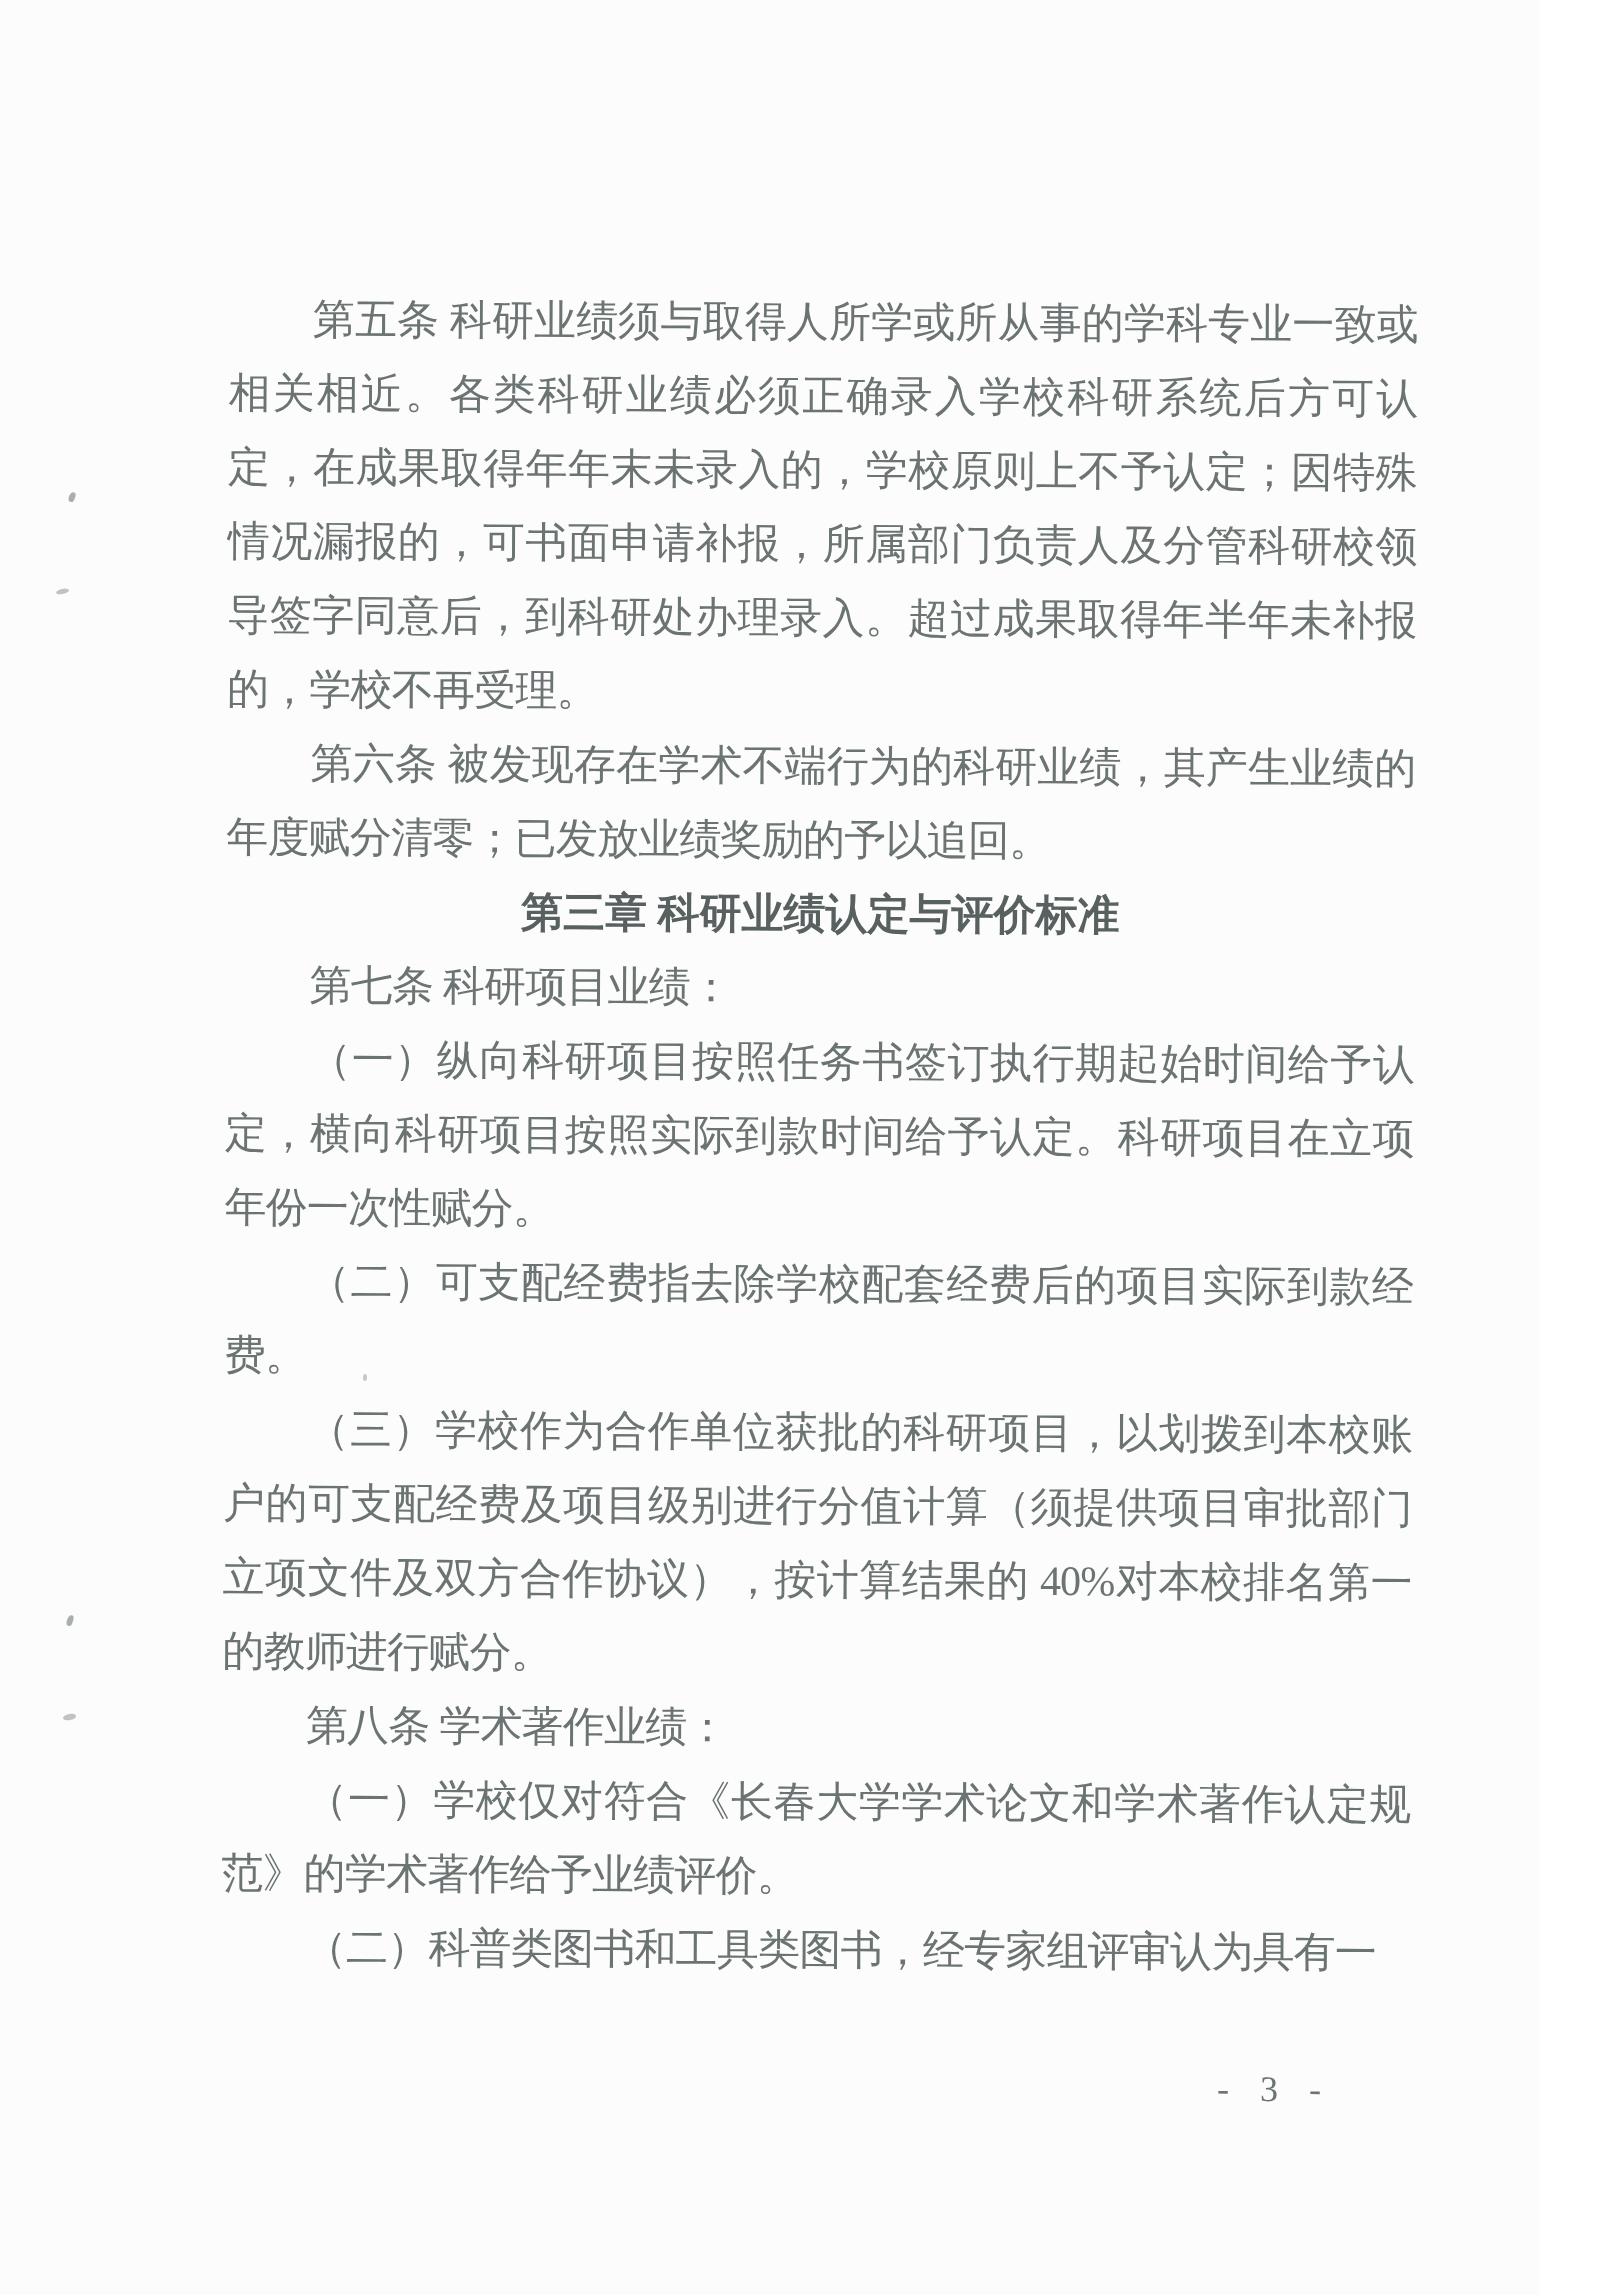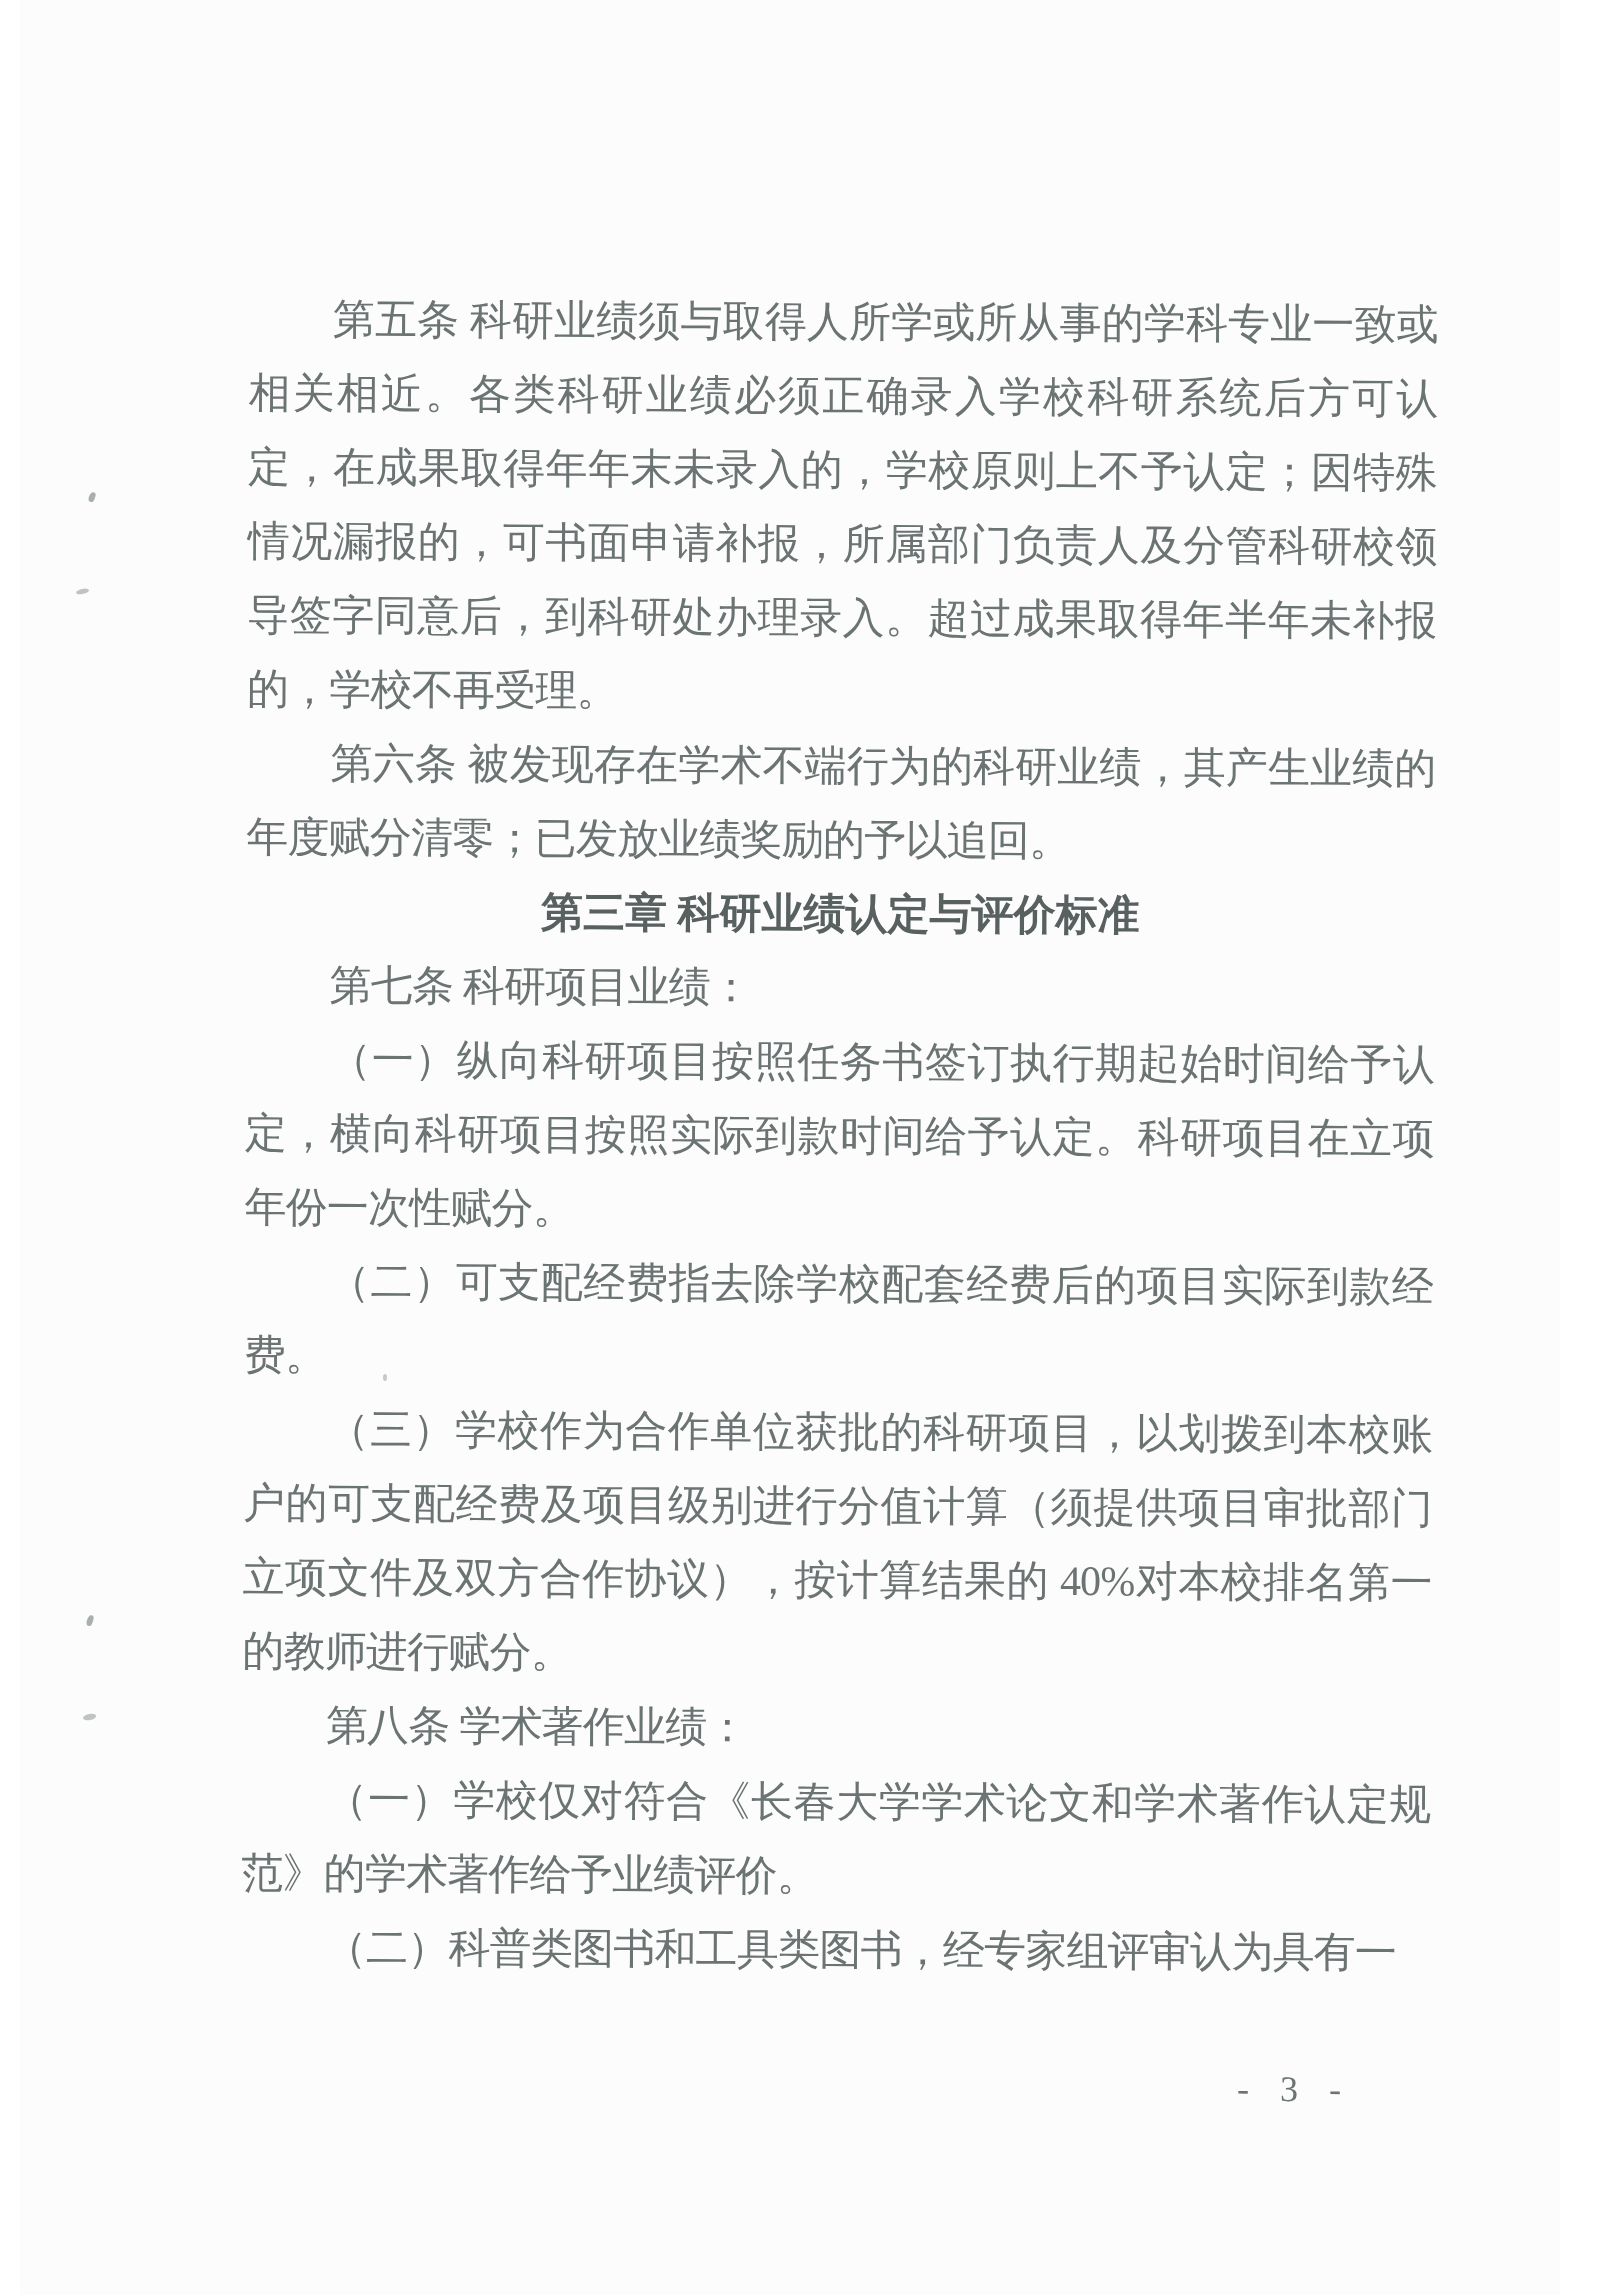--- a/index.html
+++ b/index.html
@@ -7,21 +7,20 @@
     padding: 0;
     background: #ffffff;
   }
   .page {
     position: relative;
     width: 1540px;
     height: 2295px;
     background: var(--paper, #fcfcfc);
     overflow: hidden;
     font-family: "Liberation Serif", serif;
-    margin-left: 20px;
   }
   .content {
     position: absolute;
     left: 229px;
     top: 282px;
     width: 1189px;
     transform: rotate(0.28deg);
     transform-origin: 0 0;
     color: var(--ink, #6b7473);
   }

